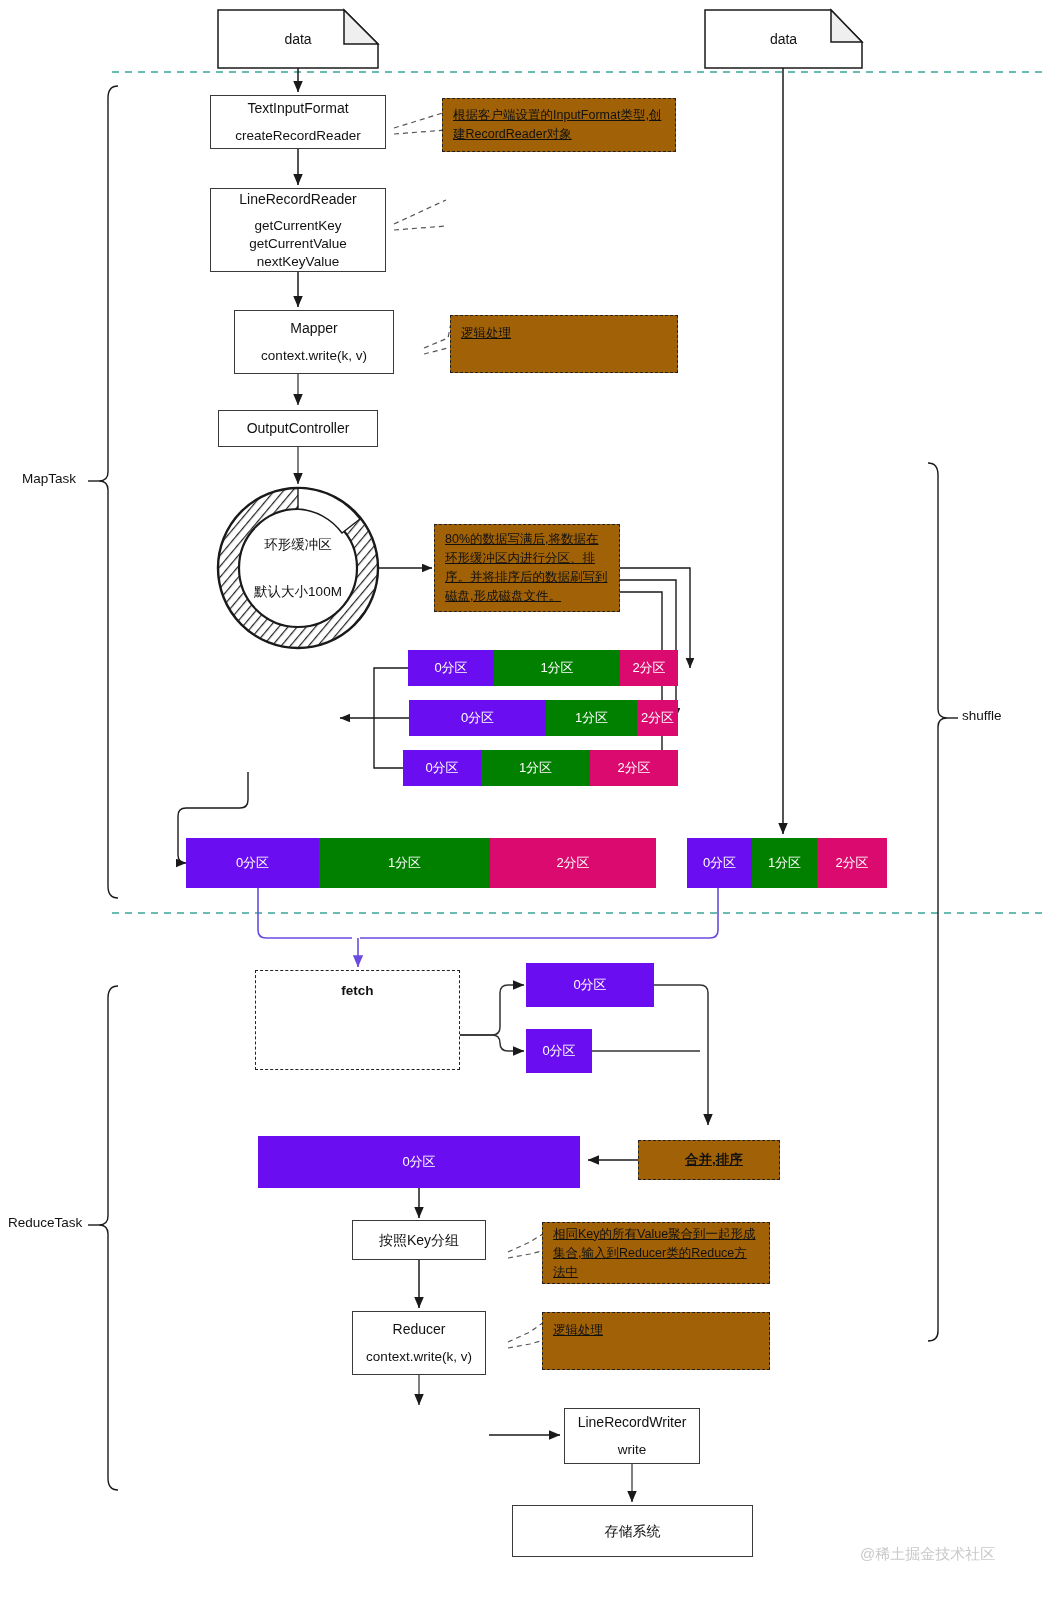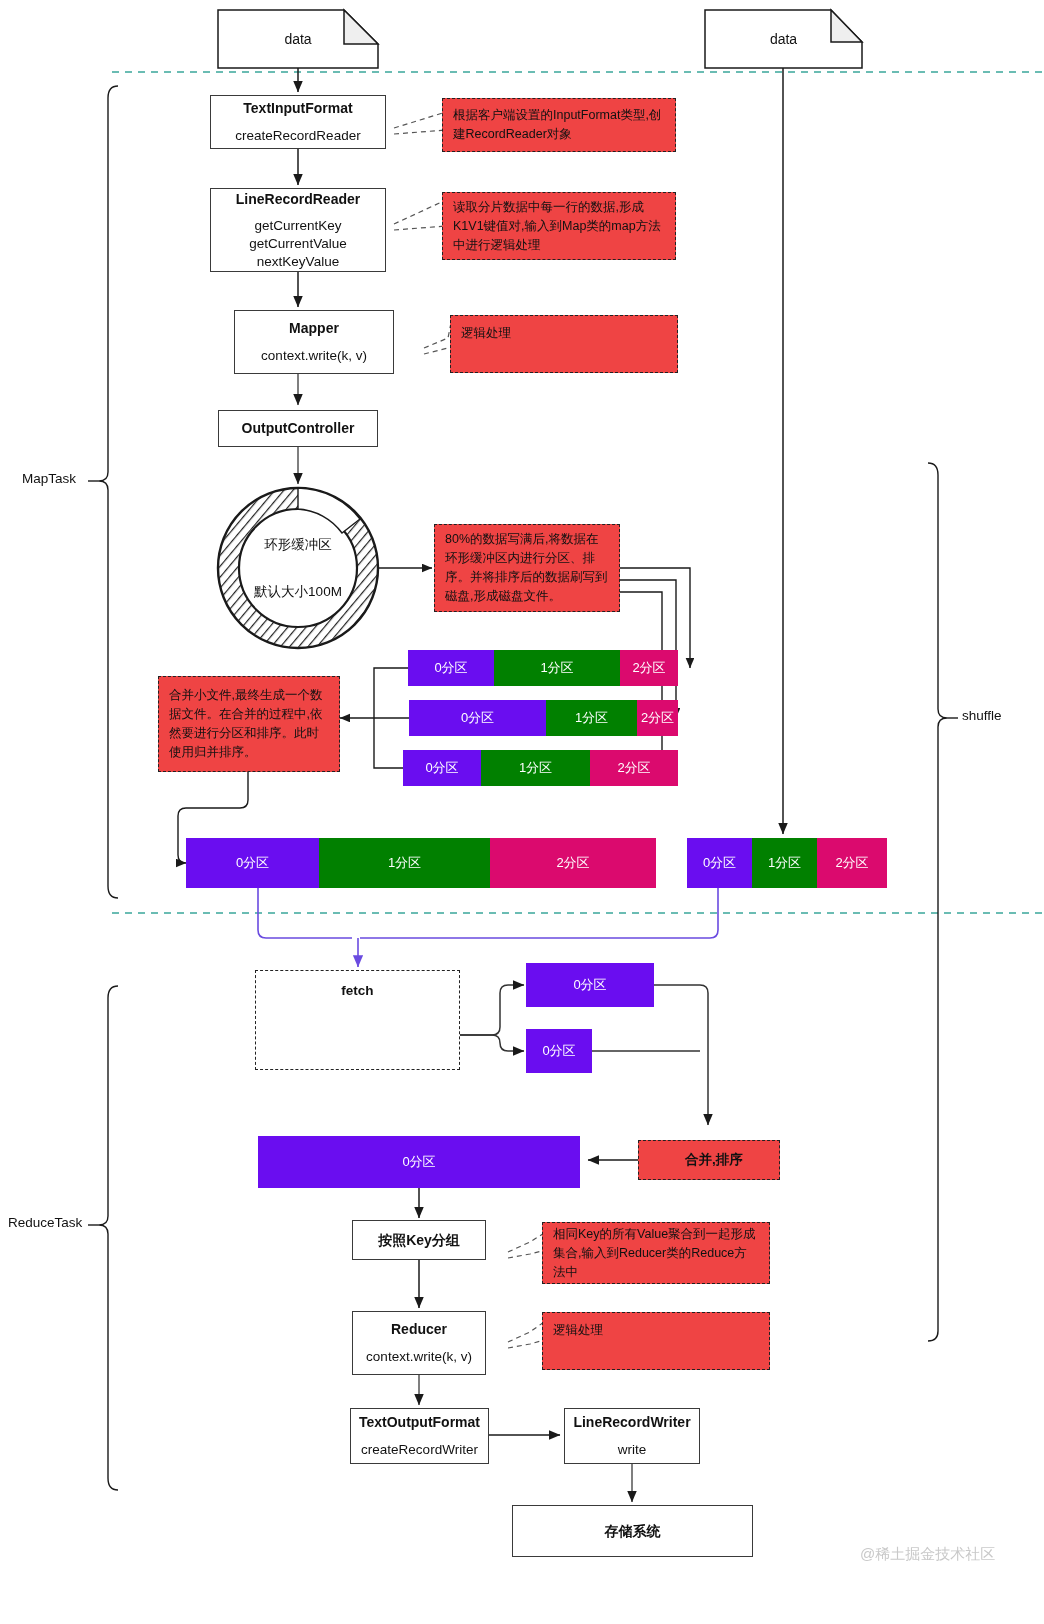--- a/index.html
+++ b/index.html
@@ -4,26 +4,26 @@
 <style>
   html,body{margin:0;padding:0;background:#ffffff;}
   body{width:1044px;height:1624px;position:relative;overflow:hidden;
        font-family:"Liberation Sans","DejaVu Sans",sans-serif;color:#111;}
   #stage{position:absolute;left:0;top:0;width:1044px;height:1624px;}
   svg.layer{position:absolute;left:0;top:0;width:1044px;height:1624px;pointer-events:none;}
 
   .node{position:absolute;box-sizing:border-box;background:#fff;border:1px solid #3a3a3a;
         display:flex;flex-direction:column;align-items:center;justify-content:center;
         text-align:center;line-height:1.32;}
-  .node .ttl{font-weight:bold;font-size:14px;}
+  .node .ttl{font-weight:normal;font-size:14px;}
   .node .sub{font-size:13.5px;}
   .node .gap{height:9px;}
 
-  .note{position:absolute;box-sizing:border-box;background:#ef4444;border:1px dashed #222;
-        font-size:12.5px;line-height:1.52;padding:8px 10px;text-align:left;}
+  .note{position:absolute;box-sizing:border-box;background:#a16207;border:1px dashed #222;
+        font-size:12.5px;line-height:1.52;padding:8px 10px;text-align:left;text-decoration:underline;}
   .note.center{display:flex;align-items:center;}
 
   .seg-bar{position:absolute;display:flex;box-sizing:border-box;}
   .seg{display:flex;align-items:center;justify-content:center;color:#fff;
        font-size:13px;box-sizing:border-box;white-space:nowrap;}
 
   .pbox{position:absolute;box-sizing:border-box;display:flex;align-items:center;
         justify-content:center;color:#fff;font-size:13px;}
 
   .brace-label{position:absolute;font-size:13.5px;color:#111;white-space:nowrap;}
@@ -172,35 +172,29 @@
   <div class="node" style="left:238px;top:530px;width:120px;height:76px;border:none;background:transparent;gap:10px;">
     <span class="sub">环形缓冲区</span>
     <span class="gap"></span>
     <span class="sub">默认大小100M</span>
   </div>
 
   <div class="note center" style="left:442px;top:98px;width:234px;height:54px;">
     <span>根据客户端设置的InputFormat类型,创建RecordReader对象</span>
   </div>
 
-  <div class="note center" style="left:442px;top:192px;width:234px;height:68px;">
-    <span>读取分片数据中每一行的数据,形成K1V1键值对,输入到Map类的map方法中进行逻辑处理</span>
-  </div>
 
   <div class="note" style="left:450px;top:315px;width:228px;height:58px;">
     <span>逻辑处理</span>
   </div>
 
   <div class="note center" style="left:434px;top:524px;width:186px;height:88px;">
     <span>80%的数据写满后,将数据在环形缓冲区内进行分区、排序。并将排序后的数据刷写到磁盘,形成磁盘文件。</span>
   </div>
 
-  <div class="note center" style="left:158px;top:676px;width:182px;height:96px;">
-    <span>合并小文件,最终生成一个数据文件。在合并的过程中,依然要进行分区和排序。此时使用归并排序。</span>
-  </div>
 
   <div class="note center" style="left:542px;top:1222px;width:228px;height:62px;">
     <span>相同Key的所有Value聚合到一起形成集合,输入到Reducer类的Reduce方法中</span>
   </div>
 
   <div class="note" style="left:542px;top:1312px;width:228px;height:58px;">
     <span>逻辑处理</span>
   </div>
 
   <div class="seg-bar" style="left: 408px; top: 650px; height: 36px; width: 270px;">
@@ -252,25 +246,20 @@
   <div class="node" style="left:352px;top:1220px;width:134px;height:40px;">
     <span class="ttl">按照Key分组</span>
   </div>
 
   <div class="node" style="left:352px;top:1311px;width:134px;height:64px;">
     <span class="ttl">Reducer</span>
     <span class="gap"></span>
     <span class="sub">context.write(k, v)</span>
   </div>
 
-  <div class="node" style="left:350px;top:1408px;width:139px;height:56px;">
-    <span class="ttl">TextOutputFormat</span>
-    <span class="gap"></span>
-    <span class="sub">createRecordWriter</span>
-  </div>
 
   <div class="node" style="left:564px;top:1408px;width:136px;height:56px;">
     <span class="ttl">LineRecordWriter</span>
     <span class="gap"></span>
     <span class="sub">write</span>
   </div>
 
   <div class="node" style="left:512px;top:1505px;width:241px;height:52px;">
     <span class="ttl">存储系统</span>
   </div>

